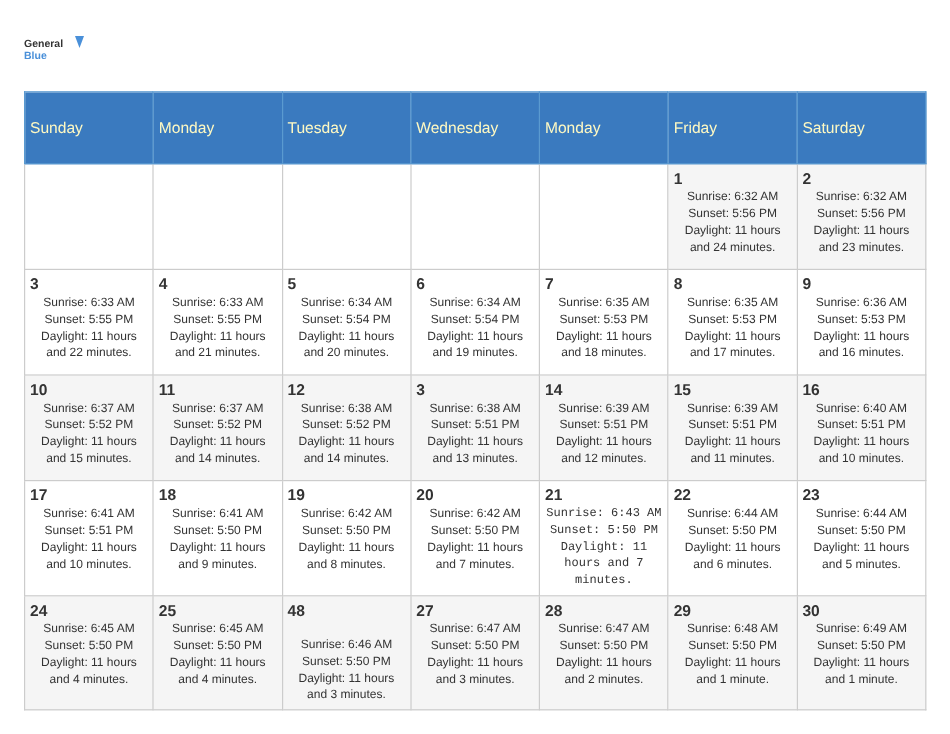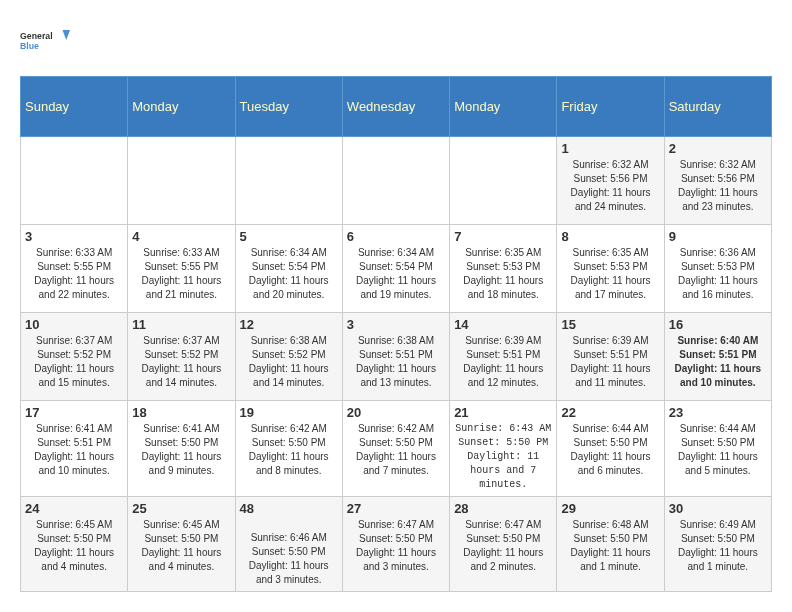--- a/index.html
+++ b/index.html
@@ -203,21 +203,21 @@
 Daylight: 11 hours and 12 minutes.</div>
         </td>
         <td>
           <span class="day-num">15</span>
           <div class="day-info" style="white-space: pre-line;">Sunrise: 6:39 AM
 Sunset: 5:51 PM
 Daylight: 11 hours and 11 minutes.</div>
         </td>
         <td>
           <span class="day-num">16</span>
-          <div class="day-info" style="white-space: pre-line; font-weight: bold;">Sunrise: 6:40 AM
+          <div class="day-info" style="white-space: pre-line;">Sunrise: 6:40 AM
 Sunset: 5:51 PM
 Daylight: 11 hours and 10 minutes.</div>
         </td>
       </tr>
       <tr>
         <td>
           <span class="day-num">17</span>
           <div class="day-info" style="white-space: pre-line;">Sunrise: 6:41 AM
 Sunset: 5:51 PM
 Daylight: 11 hours and 10 minutes.</div>

